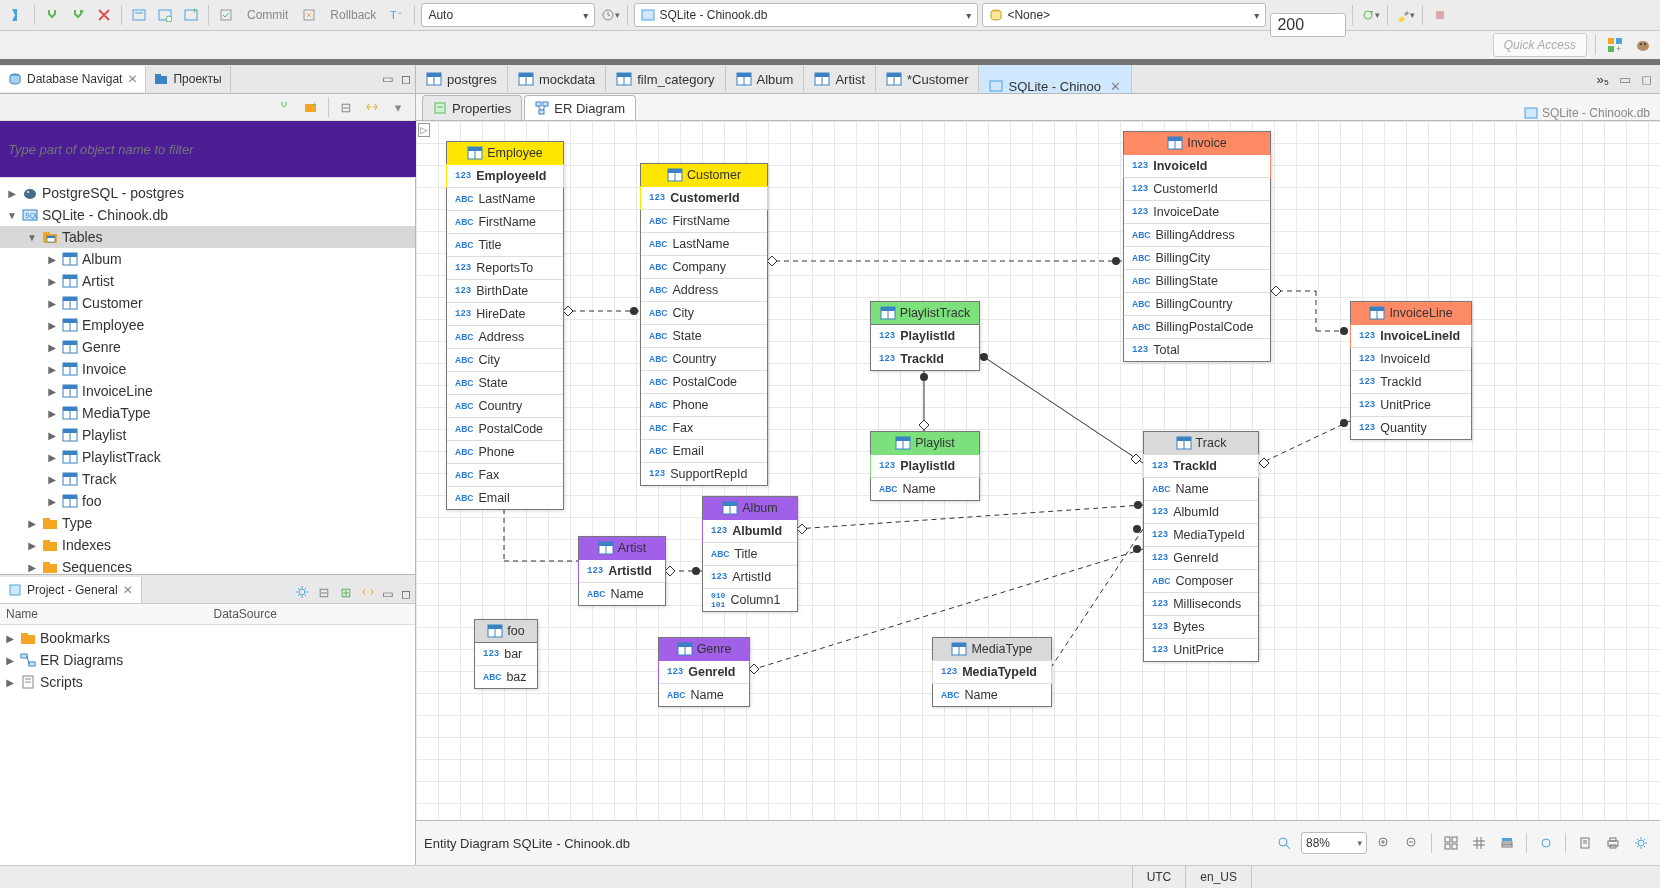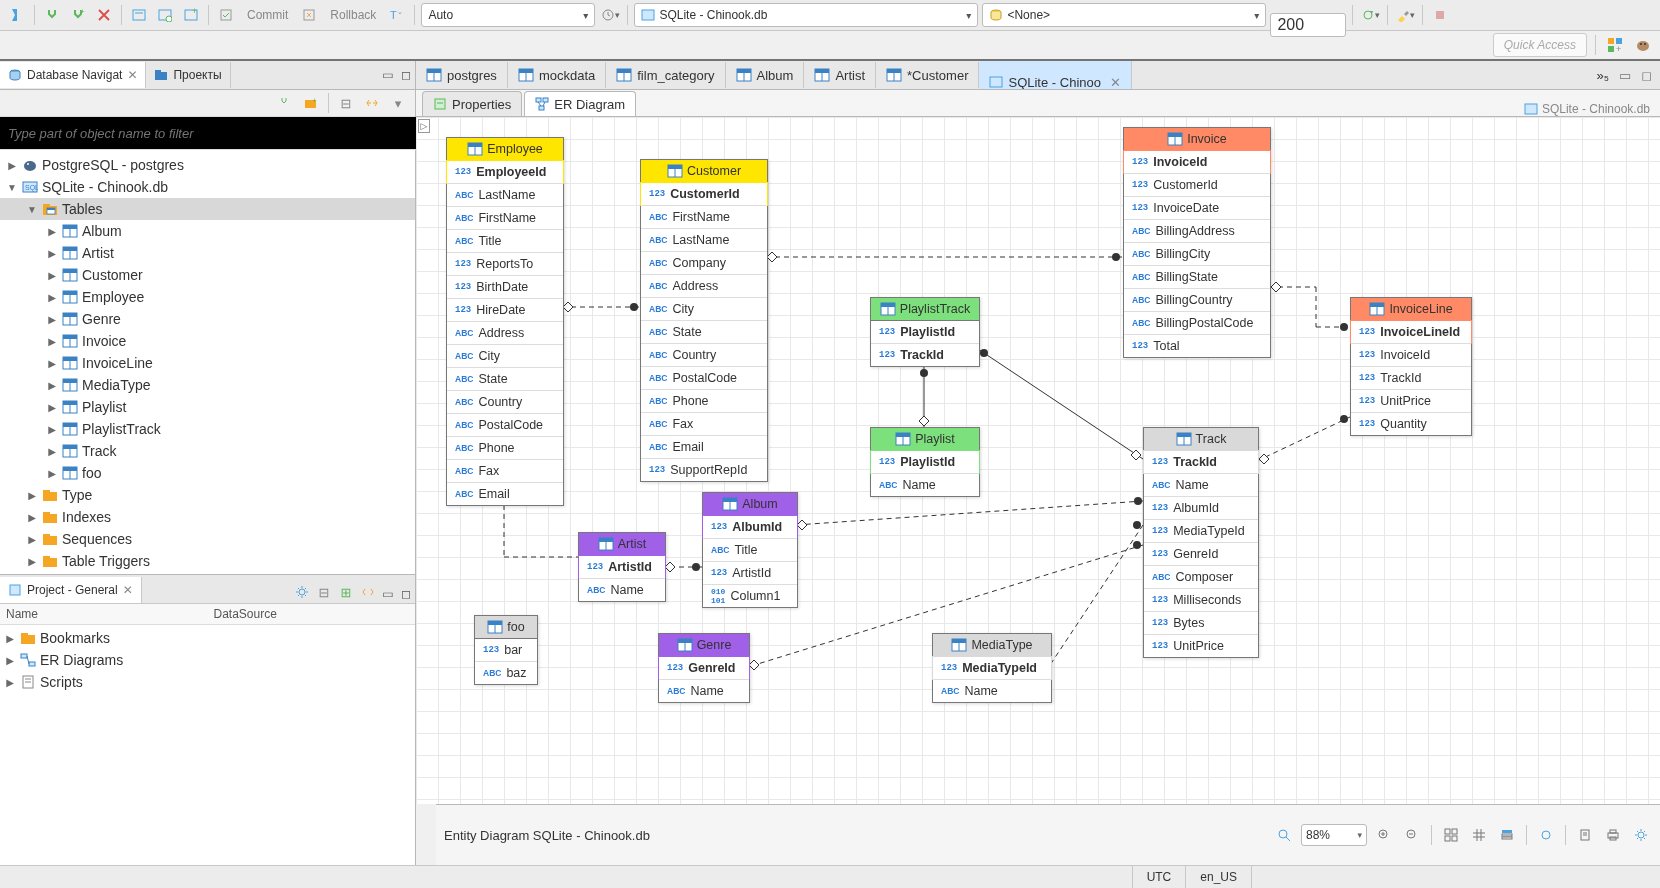--- a/index.html
+++ b/index.html
@@ -4,32 +4,32 @@
 <style>
  html,body{margin:0;padding:0;height:100%;font-family:"Helvetica Neue",Arial,sans-serif;font-size:13px;color:#333;background:#f5f5f5;user-select:none;}
  .app{display:flex;flex-direction:column;width:1660px;height:888px;background:#f0f0f0;position:relative;}
  .top-toolbar{height:30px;display:flex;align-items:center;padding:0 6px;background:#ececec;border-bottom:1px solid #c8c8c8;gap:4px;}
  .tb-btn{width:22px;height:22px;display:flex;align-items:center;justify-content:center;border-radius:3px;cursor:pointer;}
  .tb-sep{width:1px;height:20px;background:#c8c8c8;margin:0 2px;}
  .tb-label{font-size:12px;color:#888;padding:0 6px;}
  .tb-combo{height:22px;background:#fff;border:1px solid #bbb;border-radius:3px;display:flex;align-items:center;padding:0 6px;font-size:12px;gap:4px;}
  .tb-combo .arrow{margin-left:auto;color:#555;font-size:10px;}
  .tb-field{height:22px;background:#fff;border:1px solid #bbb;border-radius:3px;padding:0 6px;font-size:16px;display:flex;align-items:center;margin-top:19px;}
- .second-bar{height:28px;display:flex;align-items:center;justify-content:flex-end;padding:0 6px;gap:6px;border-bottom:2px solid #737373;}
+ .second-bar{height:28px;display:flex;align-items:center;justify-content:flex-end;padding:0 6px;gap:6px;border-bottom:6px solid #737373;}
  .quick-access{height:22px;border:1px solid #ccc;border-radius:3px;padding:0 10px;font-size:12px;color:#aaa;background:#fafafa;display:flex;align-items:center;font-style:italic;}
  .main{flex:1;display:flex;min-height:0;}
  .left-col{width:415px;display:flex;flex-direction:column;border-right:1px solid #b8b8b8;}
  .view-tabs{height:28px;display:flex;align-items:center;border-bottom:1px solid #b8b8b8;background:#e8e8e8;}
  .vtab{height:26px;display:flex;align-items:center;gap:5px;padding:0 8px;border-right:1px solid #c8c8c8;font-size:12px;background:#fff;}
  .vtab.inactive{background:#e8e8e8;}
  .vtab .close{color:#888;font-size:12px;}
  .vtab-spacer{flex:1;}
  .vtab-ctrl{width:18px;height:18px;display:flex;align-items:center;justify-content:center;color:#555;font-size:12px;cursor:pointer;}
  .nav-toolbar{height:26px;display:flex;align-items:center;justify-content:flex-end;gap:4px;padding:0 6px;border-bottom:1px solid #ddd;}
- .filter-input{height:24px;border:0;border-bottom:1px solid #ddd;width:100%;padding:4px 8px;font-size:13px;color:#888;font-style:italic;background:#000000;outline:none;}
+ .filter-input{height:24px;border:0;border-bottom:1px solid #ddd;width:100%;padding:16px 8px;font-size:13px;color:#888;font-style:italic;background:#4c1d95;outline:none;}
  .tree{flex:1;overflow:auto;background:#fff;padding:4px 0;}
  .tree-row{display:flex;align-items:center;height:22px;padding:0 4px;cursor:pointer;}
  .tree-row.selected{background:#d8d8d8;}
  .tree-tw{width:12px;text-align:center;color:#6a6a6a;font-size:10px;}
  .tree-icon{width:16px;height:16px;margin:0 4px;display:flex;align-items:center;justify-content:center;}
  .tree-label{font-size:14px;}
  .sec-view{flex:0 0 290px;display:flex;flex-direction:column;border-top:1px solid #b8b8b8;}
  .proj-head{height:28px;display:flex;align-items:flex-end;border-bottom:1px solid #c8c8c8;background:#e8e8e8;}
  .proj-cols{display:flex;height:20px;border-bottom:1px solid #ddd;background:#f8f8f8;}
  .proj-col{flex:1;padding:0 6px;font-size:12px;color:#555;display:flex;align-items:center;}
@@ -48,21 +48,21 @@
  .canvas{position:absolute;inset:0;}
  .entity{position:absolute;background:#fff;border:1px solid #777;box-shadow:1px 1px 3px rgba(0,0,0,0.15);font-size:12.5px;}
  .entity-head{height:22px;display:flex;align-items:center;justify-content:center;gap:4px;font-weight:500;border-bottom:1px solid #777;}
  .entity-cols{}
  .e-col{height:22px;display:flex;align-items:center;gap:3px;padding:0 6px;border-top:1px solid #ddd;}
  .e-col:first-child{border-top:none;}
  .e-col.pk{font-weight:700;}
  .type-badge{font-size:9px;font-weight:700;padding:0 2px;border-radius:2px;}
  .t-num{color:#2a7bd6;font-family:Liberation Mono, monospace;}
  .t-str{color:#2a7bd6;font-size:8.5px;}
- .bottom-bar{height:28px;display:flex;align-items:center;border-top:1px solid #b8b8b8;background:#f5f5f5;padding:16px 8px;font-size:13px;gap:6px;margin-left:20px;}
+ .bottom-bar{height:28px;display:flex;align-items:center;border-top:1px solid #b8b8b8;background:#f5f5f5;padding:8px 8px;font-size:13px;gap:6px;}
  .bb-spacer{flex:1;}
  .zoom-field{width:56px;height:20px;border:1px solid #bbb;border-radius:3px;background:#fff;display:flex;align-items:center;justify-content:space-between;padding:0 4px;font-size:12px;}
  .status-bar{height:22px;display:flex;align-items:center;justify-content:flex-end;background:#ececec;border-top:1px solid #c8c8c8;}
  .status-cell{border-left:1px solid #c8c8c8;height:100%;display:flex;align-items:center;padding:0 14px;font-size:12px;}
  svg{display:block;}
  .rel-line{position:absolute;pointer-events:none;}
  .folder-orange{fill:#f5a623;}
  .folder-blue{fill:#3b82c4;}
 </style>
 </head>

